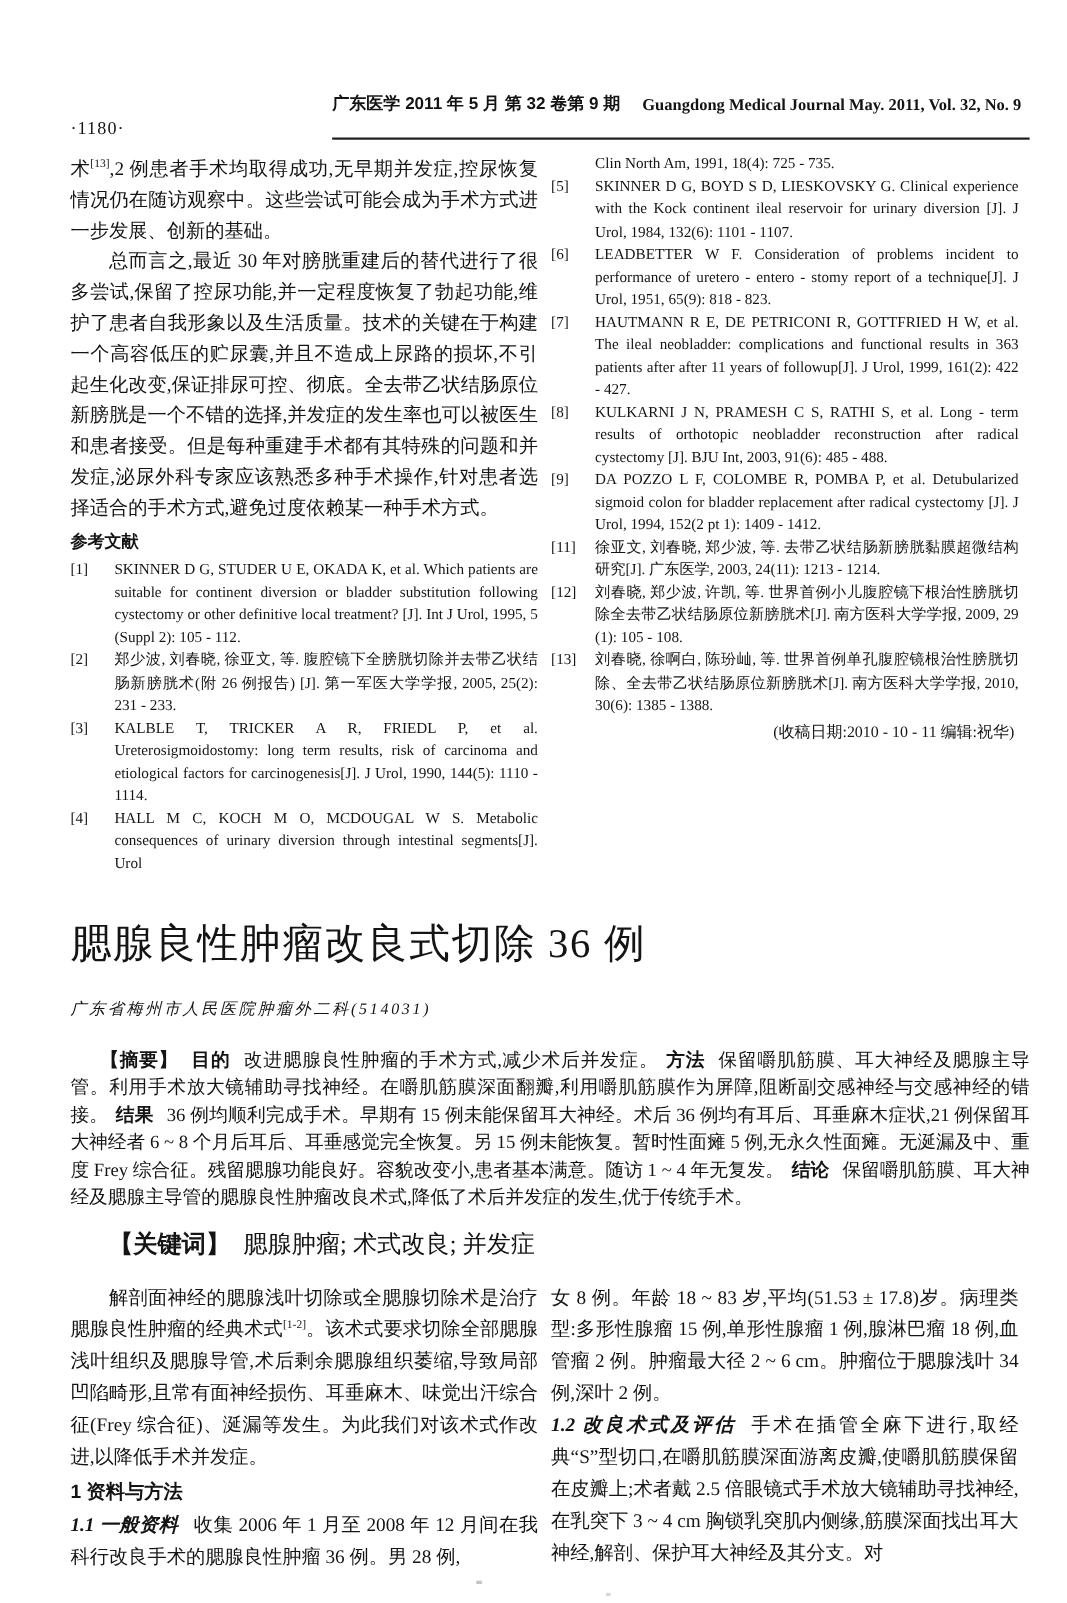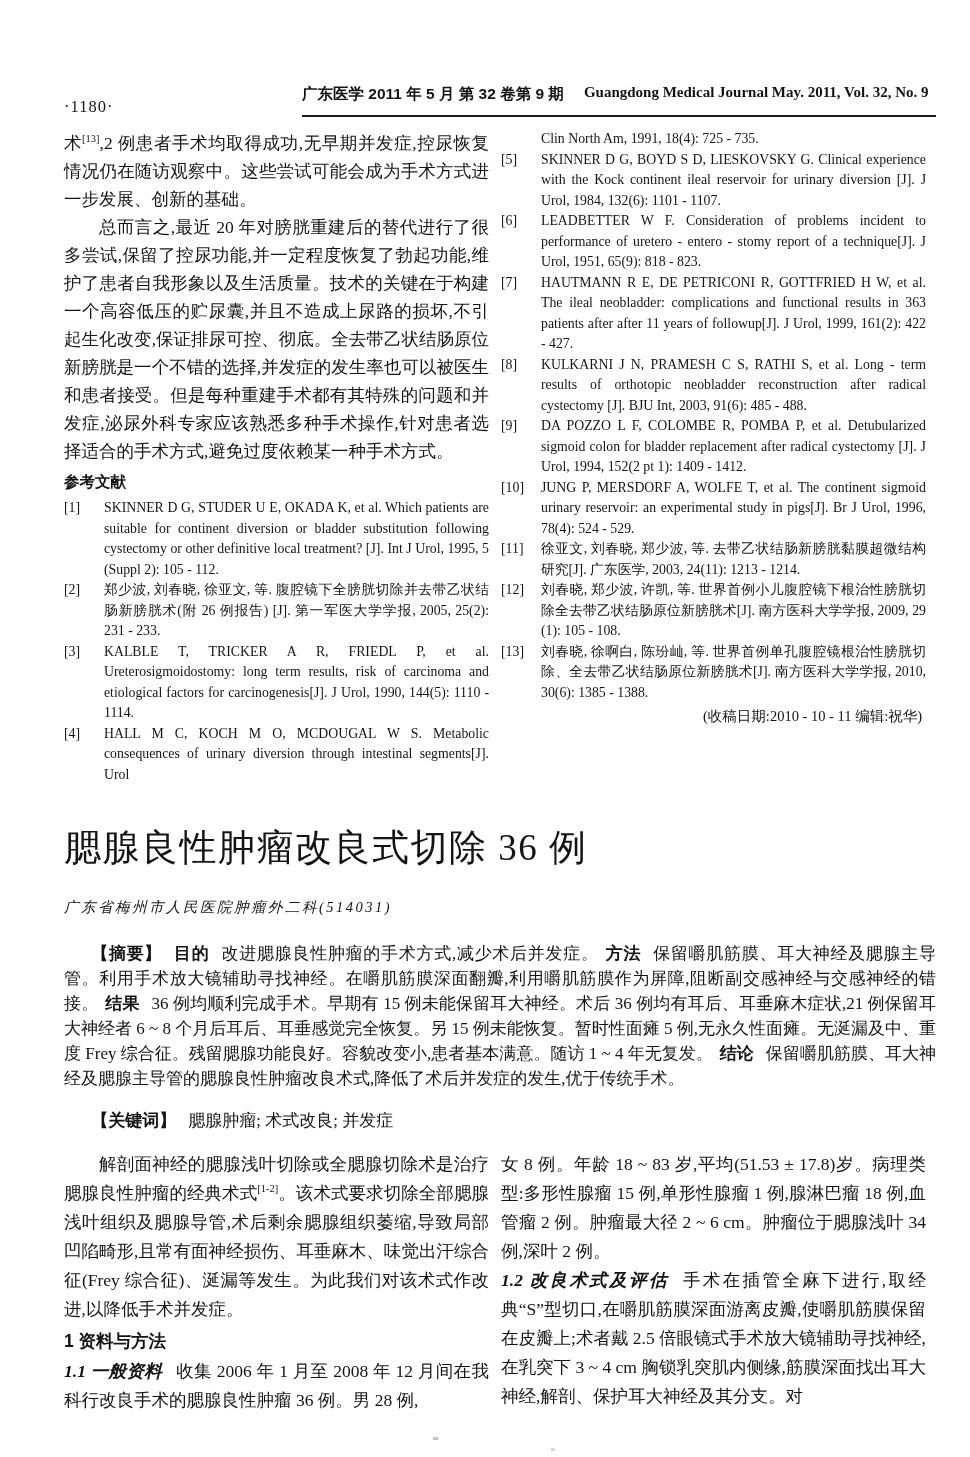--- a/index.html
+++ b/index.html
@@ -7,22 +7,22 @@
     width:970px;height:1457px;
     background:#ffffff;color:#141414;
     font-family:"Liberation Serif","DejaVu Serif",serif;
     position:relative;overflow:hidden;
   }
   .page{margin:0 34px 0 64px;width:872px;}
 
   
   .hdr{display:flex;align-items:flex-end;padding-top:84px;}
   .pagenum{width:238px;font-size:16.5px;letter-spacing:1px;}
-  .jinfo{flex:1;display:flex;gap:20px;align-items:flex-start;
-         border-bottom:2px solid #1c1c1c;padding-bottom:10px;
+  .jinfo{flex:1;display:flex;gap:20px;align-items:flex-end;
+         border-bottom:2px solid #1c1c1c;padding-bottom:20px;
          font-weight:bold;white-space:nowrap;}
   .jinfo .cn{font-size:15.5px;font-family:"Liberation Sans","DejaVu Sans",sans-serif;}
   .jinfo .en{font-size:15px;}
 
   
   .twocol{display:flex;gap:12px;margin-top:12px;}
   .col{width:425px;}
 
   .mtext{font-size:17.5px;line-height:28px;text-align:justify;margin:0;}
   .indent{text-indent:2em;}
@@ -38,21 +38,21 @@
 
   
   .a2-title{font-size:37px;letter-spacing:1.5px;margin-top:38px;font-weight:400;}
   .a2-authors{margin-top:24px;font-size:17px;font-style:italic;letter-spacing:1px;}
   .a2-affil{margin-top:12px;font-size:14.5px;font-style:italic;letter-spacing:2.5px;}
 
   .abstract{margin-top:24px;font-size:17px;line-height:25px;text-align:justify;text-indent:1.6em;}
   .hei{font-weight:bold;font-family:Liberation Serif, serif;}
   .lab-lead{margin-right:12px;}
   .lab-mid{margin:0 12px 0 7px;}
-  .keywords{font-size:17px;line-height:25px;text-indent:1.6em;margin-top:1px;}
+  .keywords{font-size:22px;line-height:25px;text-indent:1.6em;margin-top:1px;}
 
   .body2{margin-top:14px;}
   .body2 .mtext{line-height:29px;}
   .sec-h{font-weight:bold;font-size:17.5px;line-height:29px;margin:3px 0 1px;
          font-family:"Liberation Sans","DejaVu Sans",sans-serif;}
   .sub-label{font-weight:bold;font-style:italic;margin-right:14px;}
 
   .artifact{position:absolute;background:#c4c4c4;}
   .dot1{left:433px;top:1437px;width:5px;height:3px;}
   .dot2{left:551px;top:1448px;width:4px;height:3px;background:#d6d6d6;}
@@ -67,21 +67,21 @@
     <div class="jinfo">
       <span class="cn">广东医学  2011 年 5 月 第 32 卷第 9 期</span>
       <span class="en">Guangdong Medical Journal  May. 2011, Vol. 32, No. 9</span>
     </div>
   </div>
 
   <div class="twocol">
 
     <div class="col">
       <p class="mtext"><span>术</span><sup class="cite">[13]</sup><span>,2 例患者手术均取得成功,无早期并发症,控尿恢复情况仍在随访观察中。这些尝试可能会成为手术方式进一步发展、创新的基础。</span></p>
-      <p class="mtext indent">总而言之,最近 20 年对膀胱重建后的替代进行了很多尝试,保留了控尿功能,并一定程度恢复了勃起功能,维护了患者自我形象以及生活质量。技术的关键在于构建一个高容低压的贮尿囊,并且不造成上尿路的损坏,不引起生化改变,保证排尿可控、彻底。全去带乙状结肠原位新膀胱是一个不错的选择,并发症的发生率也可以被医生和患者接受。但是每种重建手术都有其特殊的问题和并发症,泌尿外科专家应该熟悉多种手术操作,针对患者选择适合的手术方式,避免过度依赖某一种手术方式。</p>
+      <p class="mtext indent">总而言之,最近 30 年对膀胱重建后的替代进行了很多尝试,保留了控尿功能,并一定程度恢复了勃起功能,维护了患者自我形象以及生活质量。技术的关键在于构建一个高容低压的贮尿囊,并且不造成上尿路的损坏,不引起生化改变,保证排尿可控、彻底。全去带乙状结肠原位新膀胱是一个不错的选择,并发症的发生率也可以被医生和患者接受。但是每种重建手术都有其特殊的问题和并发症,泌尿外科专家应该熟悉多种手术操作,针对患者选择适合的手术方式,避免过度依赖某一种手术方式。</p>
 
       <div class="refs-h">参考文献</div>
 
       <div class="ref">
         <span class="ref-num">[1]</span>
         <span class="ref-text">SKINNER D G, STUDER U E, OKADA K, et al. Which patients are suitable for continent diversion or bladder substitution following cystectomy or other definitive local treatment? [J]. Int J Urol, 1995, 5 (Suppl 2): 105 - 112.</span>
       </div>
       <div class="ref">
         <span class="ref-num">[2]</span>
         <span class="ref-text">郑少波, 刘春晓, 徐亚文, 等. 腹腔镜下全膀胱切除并去带乙状结肠新膀胱术(附 26 例报告) [J]. 第一军医大学学报, 2005, 25(2): 231 - 233.</span>
@@ -111,24 +111,20 @@
         <span class="ref-num">[7]</span>
         <span class="ref-text">HAUTMANN R E, DE PETRICONI R, GOTTFRIED H W, et al. The ileal neobladder: complications and functional results in 363 patients after after 11 years of followup[J]. J Urol, 1999, 161(2): 422 - 427.</span>
       </div>
       <div class="ref">
         <span class="ref-num">[8]</span>
         <span class="ref-text">KULKARNI J N, PRAMESH C S, RATHI S, et al. Long - term results of orthotopic neobladder reconstruction after radical cystectomy [J]. BJU Int, 2003, 91(6): 485 - 488.</span>
       </div>
       <div class="ref">
         <span class="ref-num">[9]</span>
         <span class="ref-text">DA POZZO L F, COLOMBE R, POMBA P, et al. Detubularized sigmoid colon for bladder replacement after radical cystectomy [J]. J Urol, 1994, 152(2 pt 1): 1409 - 1412.</span>
-      </div>
-      <div class="ref">
-        <span class="ref-num">[10]</span>
-        <span class="ref-text">JUNG P, MERSDORF A, WOLFE T, et al. The continent sigmoid urinary reservoir: an experimental study in pigs[J]. Br J Urol, 1996, 78(4): 524 - 529.</span>
       </div>
       <div class="ref">
         <span class="ref-num">[11]</span>
         <span class="ref-text">徐亚文, 刘春晓, 郑少波, 等. 去带乙状结肠新膀胱黏膜超微结构研究[J]. 广东医学, 2003, 24(11): 1213 - 1214.</span>
       </div>
       <div class="ref">
         <span class="ref-num">[12]</span>
         <span class="ref-text">刘春晓, 郑少波, 许凯, 等. 世界首例小儿腹腔镜下根治性膀胱切除全去带乙状结肠原位新膀胱术[J]. 南方医科大学学报, 2009, 29 (1): 105 - 108.</span>
       </div>
       <div class="ref">

